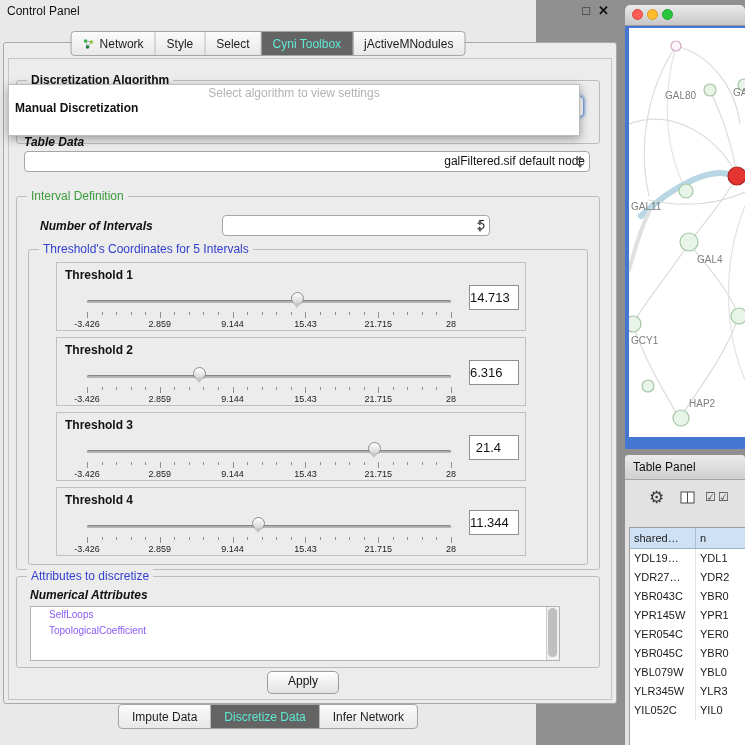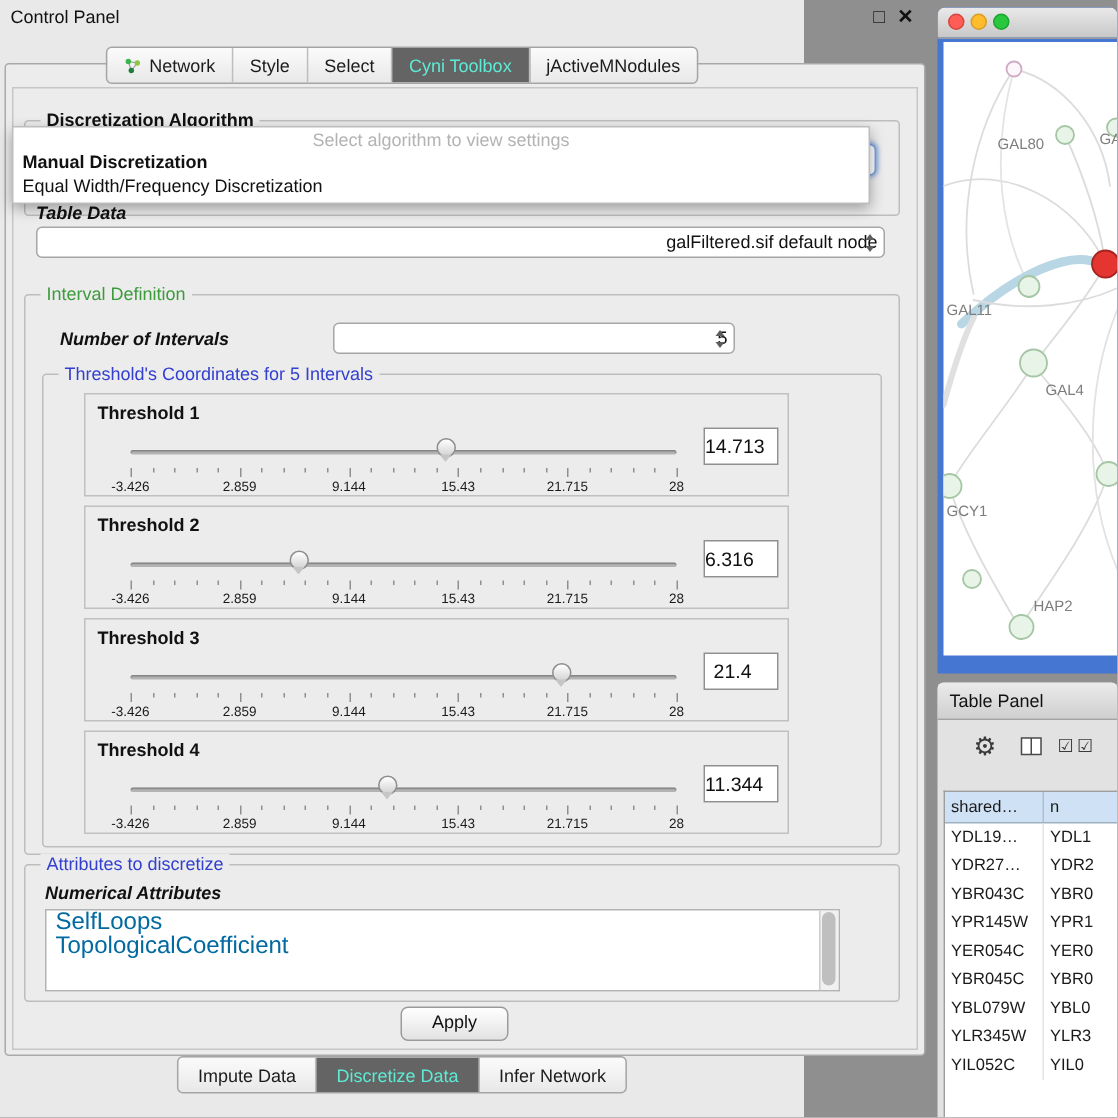--- a/index.html
+++ b/index.html
@@ -54,21 +54,21 @@
   .slider-thumb::after{content:"";position:absolute;left:1px;top:10px;border-left:4.5px solid transparent;border-right:4.5px solid transparent;border-top:5px solid #c6c6c6;}
   .ticks{position:absolute;left:30px;top:49px;width:364px;height:7px;}
   .tick{position:absolute;top:0;width:1px;height:3px;background:#8f8f8f;}
   .tick.major{height:6px;}
   .scale{position:absolute;left:30px;top:56px;width:364px;height:10px;}
   .scale-lbl{position:absolute;transform:translateX(-50%);font-size:9px;color:#1a1a1a;white-space:nowrap;}
   .th-value{position:absolute;left:412px;top:22px;width:50px;height:25px;background:#fff;border:1px solid #8f8f8f;box-sizing:border-box;font-size:13px;color:#111;text-align:right;line-height:23px;padding-right:17px;}
 
   
   #attr-list{position:absolute;left:30px;top:606px;width:528px;height:53px;background:#fff;border:1px solid #b3b3b3;overflow:hidden;z-index:2;}
-  .attr-item{font-size:16px;color:#0369a1;line-height:16px;padding-left:6px;white-space:nowrap;}
+  .attr-item{font-size:10px;color:#8b5cf6;line-height:16px;padding-left:18px;white-space:nowrap;}
   #attr-scrollbar{position:absolute;right:0;top:0;width:12px;height:100%;background:#f1f1f1;border-left:1px solid #ccc;}
   #attr-scroll-thumb{position:absolute;left:1px;top:1px;width:9px;height:49px;background:#bfbfbf;border-radius:5px;}
 
   #apply-btn{position:absolute;left:267px;top:671px;width:70px;height:21px;background:linear-gradient(#ffffff,#e2e2e2);border:1px solid #9b9b9b;border-radius:5px;font-size:12px;color:#111;text-align:center;line-height:19px;z-index:2;cursor:default;}
 
   #bottom-tabbar{top:704px;left:50%;transform:translateX(-50%);height:23px;}
   #bottom-tabbar .tab{padding:4px 13px;}
 
   
   #net-window{position:absolute;left:625px;top:5px;width:120px;height:444px;border-radius:5px 5px 0 0;overflow:hidden;background:#4577d2;}
@@ -143,21 +143,20 @@
     <div class="group" id="algo-group" style="left:16px;top:80px;width:582px;height:62px;">
       <span class="group-title" id="algo-group-title">Discretization Algorithm</span>
     </div>
     <div class="combo" id="algo-combo">
         <span class="spin"></span>
       </div>
 
     <div id="algo-popup">
       <div id="popup-hint">Select algorithm to view settings</div>
       <div class="popup-option" id="popup-option-0">Manual Discretization</div>
-      <div class="popup-option" id="popup-option-1">Equal Width/Frequency Discretization</div>
     </div>
 
     <div class="label-bold" style="left:24px;top:135px;">Table Data</div>
     <div class="combo" style="left:24px;top:151px;width:566px;height:21px;z-index:2;">
       <span>galFiltered.sif default node</span>
       <span class="spin"></span>
     </div>
 
     <div class="group" style="left:16px;top:196px;width:582px;height:372px;">
       <span class="group-title" id="interval-group-title">Interval Definition</span>

